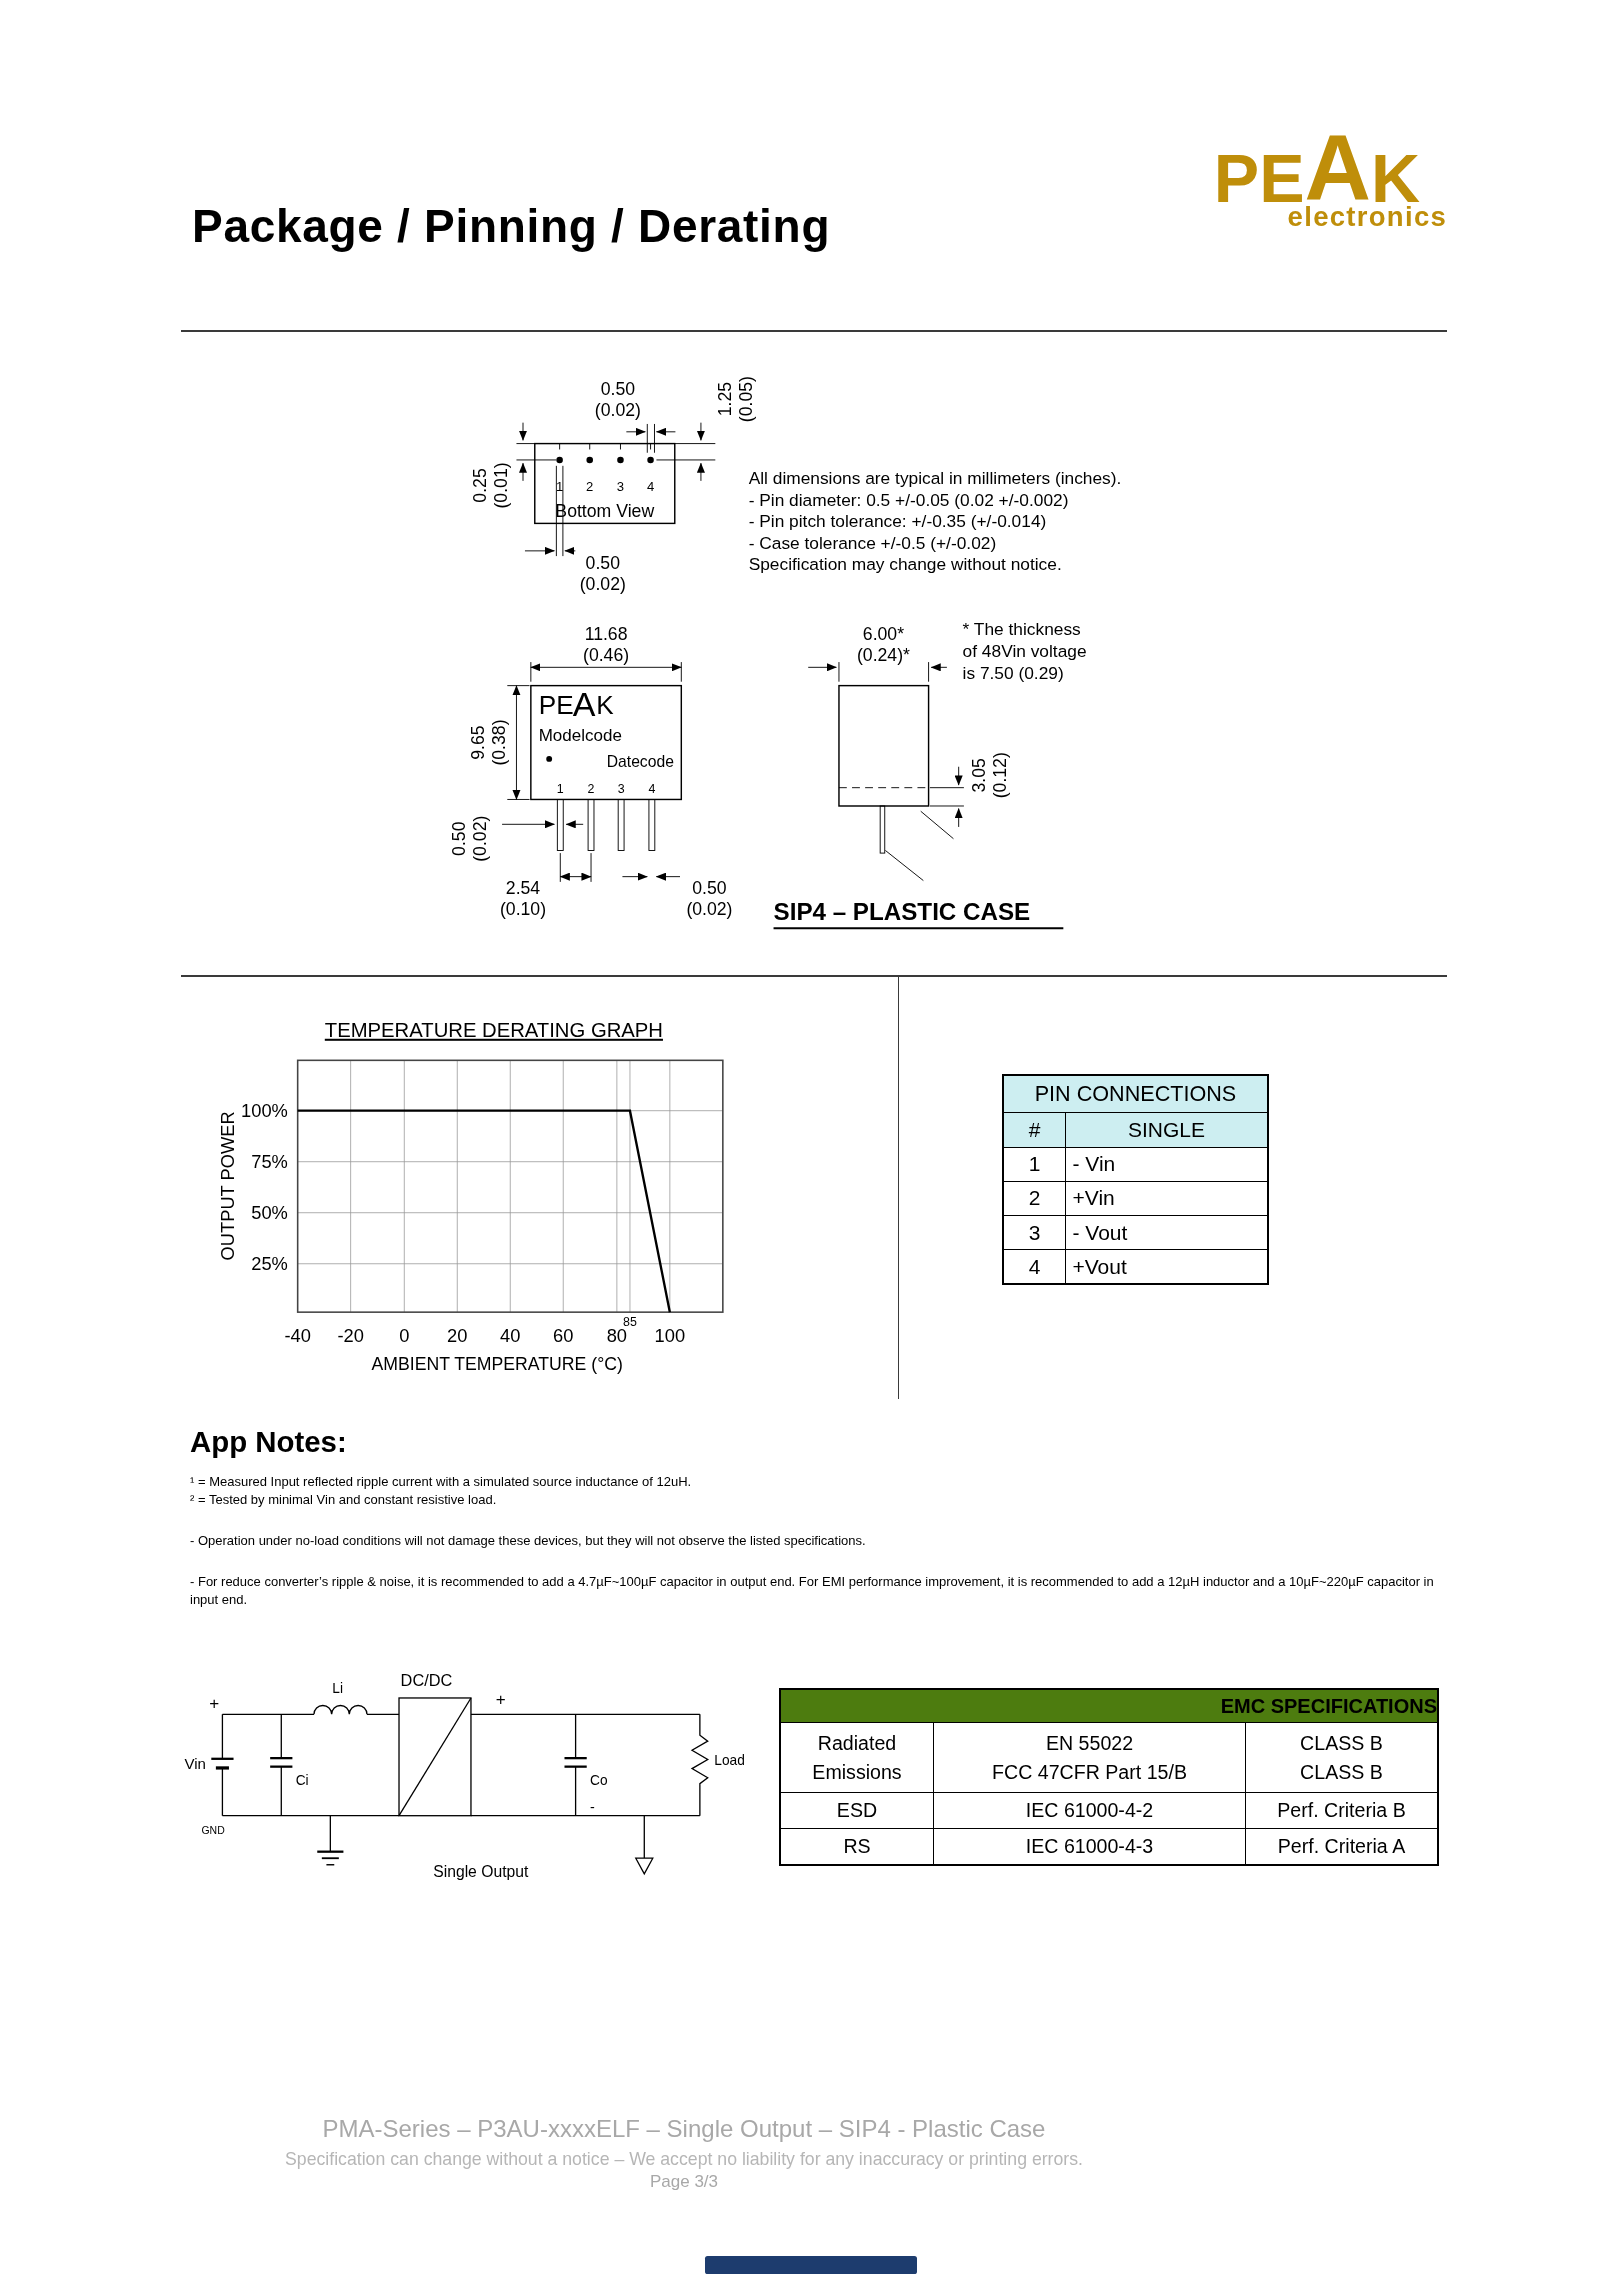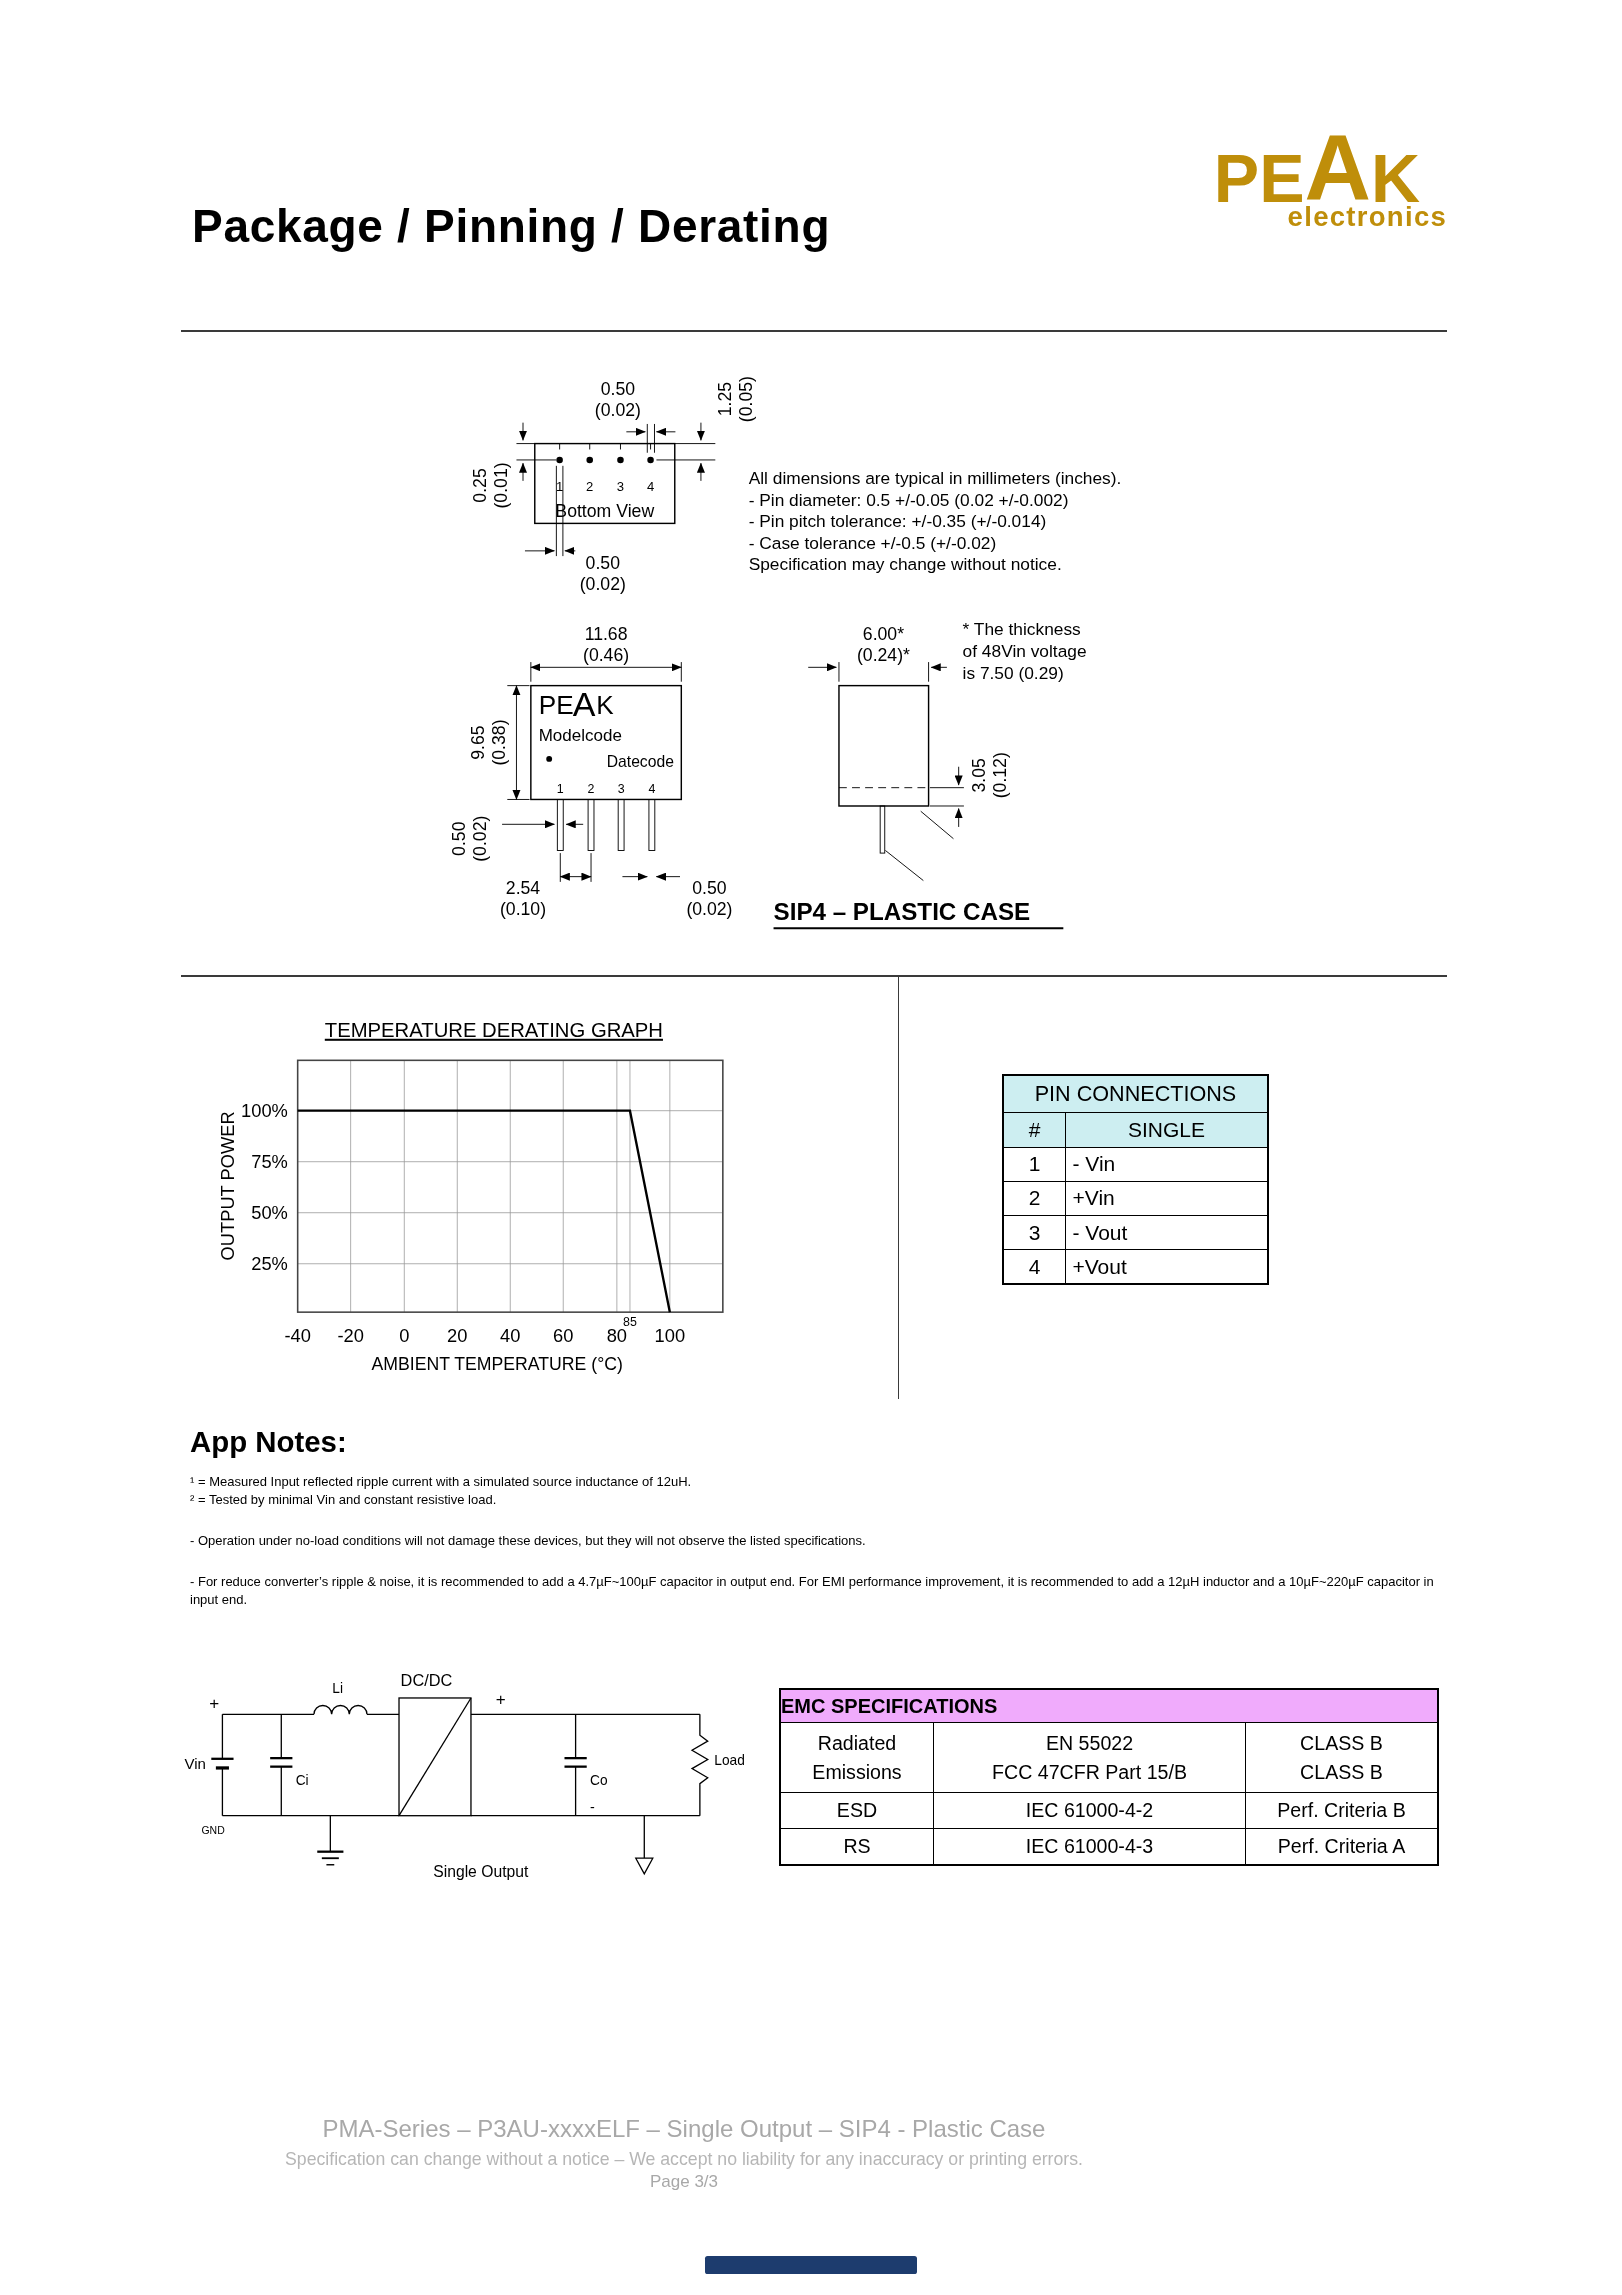--- a/index.html
+++ b/index.html
@@ -42,21 +42,21 @@
   .pin-row:last-child{border-bottom:none;}
 
   
   .app-notes{left:190px;top:1425px;width:1253px;}
   .app-notes .heading{font-size:29.4px;font-weight:bold;margin:0 0 14.4px 0;}
   .app-notes p{font-size:13px;line-height:1.35;margin:0;}
   .app-notes p.gap{margin-top:23.6px;}
 
   
   .emc{left:779px;top:1688px;width:656px;border:2px solid #000;font-size:19.6px;background:#fff;}
-  .emc-title{background:#f0abfc;font-weight:bold;text-align:left;font-size:20px;padding:4.6px 0;}
+  .emc-title{background:#4d7c0f;font-weight:bold;text-align:right;font-size:20px;padding:4.6px 0;}
   .emc-row{display:grid;grid-template-columns:152px 313px 1fr;}
   .ec{border-top:1.3px solid #000;text-align:center;padding:6px 0;}
   .ec.mid{border-left:1.3px solid #000;border-right:1.3px solid #000;}
   .ec div{line-height:1.45;}
 
   
   .footer{left:0;width:1368px;text-align:center;color:#a8a8a8;}
   .footer-1{top:2115px;font-size:24px;}
   .footer-2{top:2149px;font-size:17.7px;color:#b6b6b6;}
   .footer-3{top:2172px;font-size:17px;}

